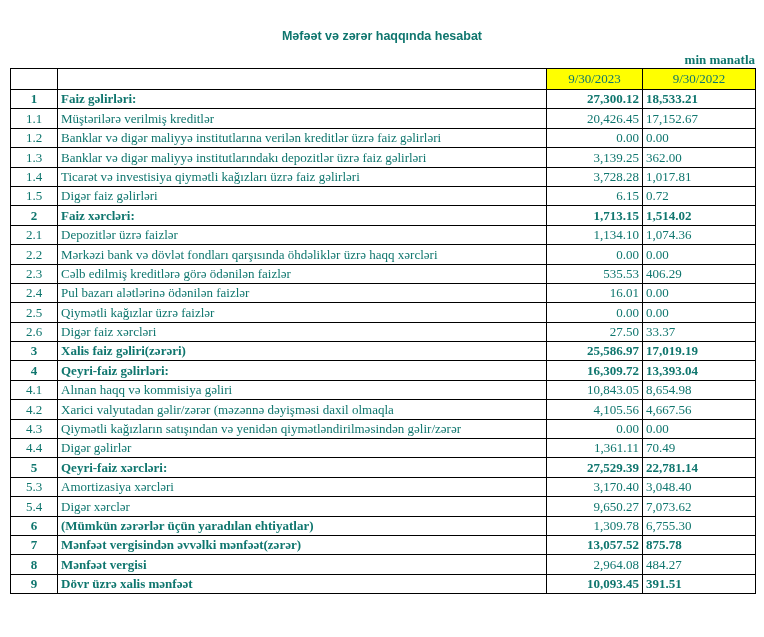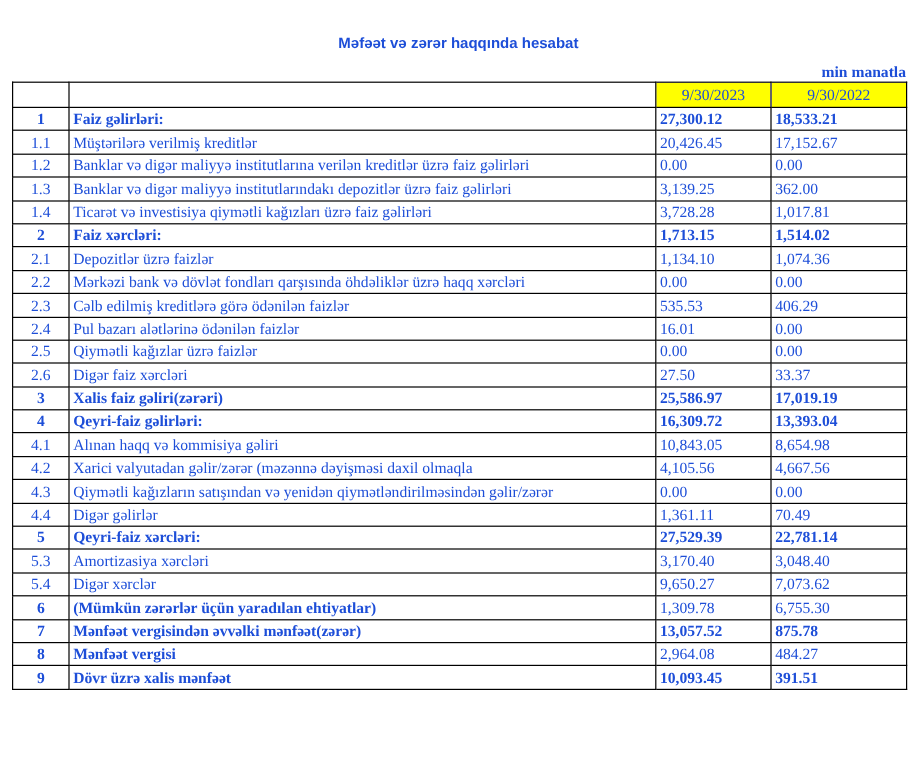--- a/index.html
+++ b/index.html
@@ -1,28 +1,28 @@
 <!DOCTYPE html>
 <html><head>
 <meta charset="utf-8">
 <style>
   html,body{margin:0;padding:0;background:#fff;}
   .page{position:relative;width:764px;height:637px;background:#ffffff;overflow:hidden;
-        font-family:"Liberation Serif", serif;color:#1d4ed8;}
+        font-family:"Liberation Serif", serif;color:#0f766e;}
   .title{position:absolute;top:29px;left:0;width:764px;text-align:center;
          font-family:"Liberation Sans", sans-serif;font-weight:bold;font-size:12.5px;}
   .unit{position:absolute;top:52px;right:9px;font-weight:bold;font-size:13px;}
   table.pnl{position:absolute;top:68px;left:10px;width:745px;
             border-collapse:collapse;table-layout:fixed;font-size:13px;}
   table.pnl td, table.pnl th{border:1px solid #000;padding:0 3px;height:18.4px;
             overflow:hidden;white-space:nowrap;font-weight:normal;line-height:1.05;}
   table.pnl thead th{height:20px;}
   .c-no{width:47px;text-align:center;}
   .c-desc{width:489px;text-align:left;}
-  .c-val{width:96px;}
+  .c-val{width:96px;text-align:right;}
   .c-val2{width:113px;}
   th.hl{background:#FFFF00;text-align:center;font-weight:bold;}
   tr.bold-all td{font-weight:bold;}
   tr.bold-label td.c-no, tr.bold-label td.c-desc{font-weight:bold;}
 </style>
 </head>
 <body>
 
 <div class="page">
   <div class="title">Məfəət və zərər haqqında hesabat</div>
@@ -67,20 +67,26 @@
           <td class="c-desc">Banklar və digər maliyyə institutlarındakı depozitlər üzrə faiz gəlirləri</td>
           <td class="c-val">3,139.25</td>
           <td class="c-val2">362.00</td>
         </tr>
         <tr>
           <td class="c-no">1.4</td>
           <td class="c-desc">Ticarət və investisiya qiymətli kağızları üzrə faiz gəlirləri</td>
           <td class="c-val">3,728.28</td>
           <td class="c-val2">1,017.81</td>
         </tr>
+        <tr>
+          <td class="c-no">1.5</td>
+          <td class="c-desc">Digər faiz gəlirləri</td>
+          <td class="c-val">6.15</td>
+          <td class="c-val2">0.72</td>
+        </tr>
         <tr class="bold-all">
           <td class="c-no">2</td>
           <td class="c-desc">Faiz xərcləri:</td>
           <td class="c-val">1,713.15</td>
           <td class="c-val2">1,514.02</td>
         </tr>
         <tr>
           <td class="c-no">2.1</td>
           <td class="c-desc">Depozitlər üzrə faizlər</td>
           <td class="c-val">1,134.10</td>

